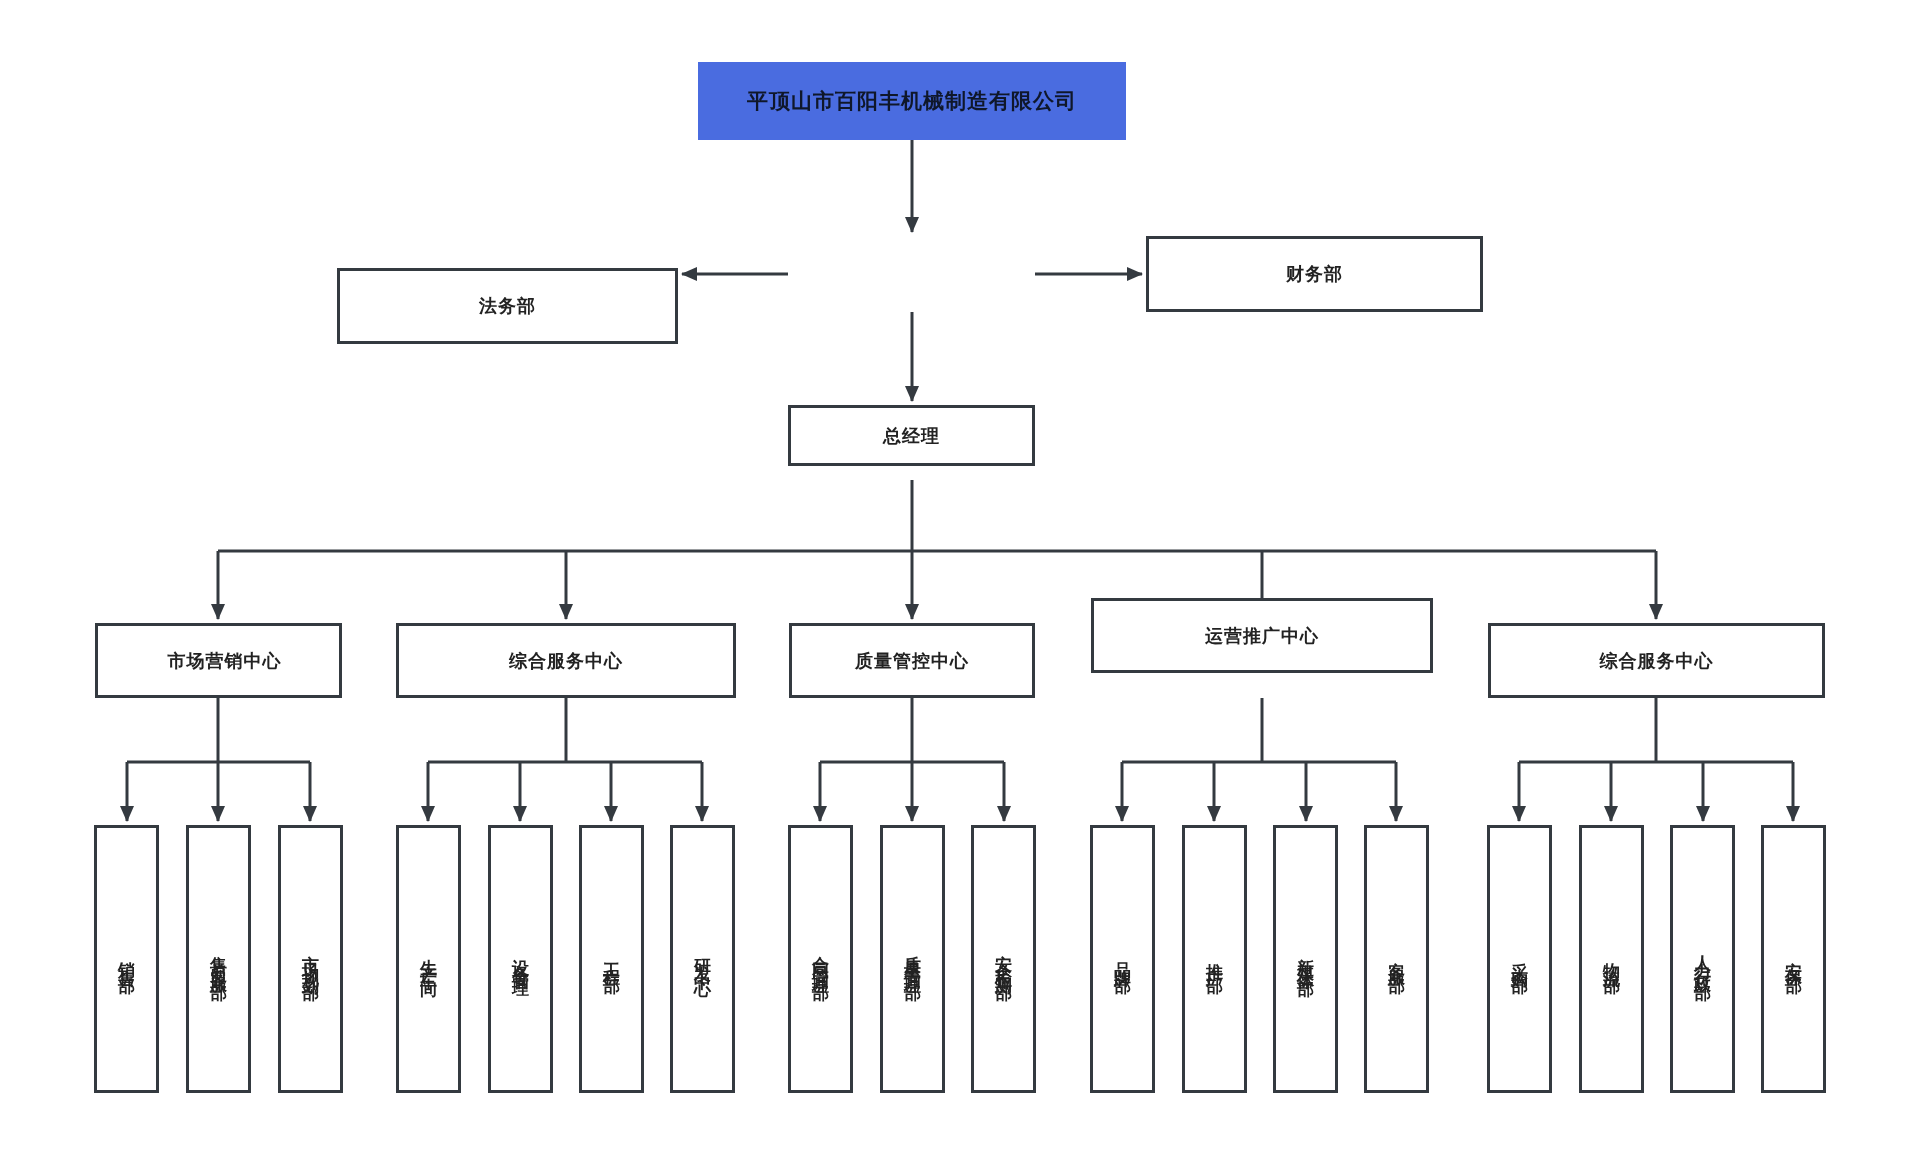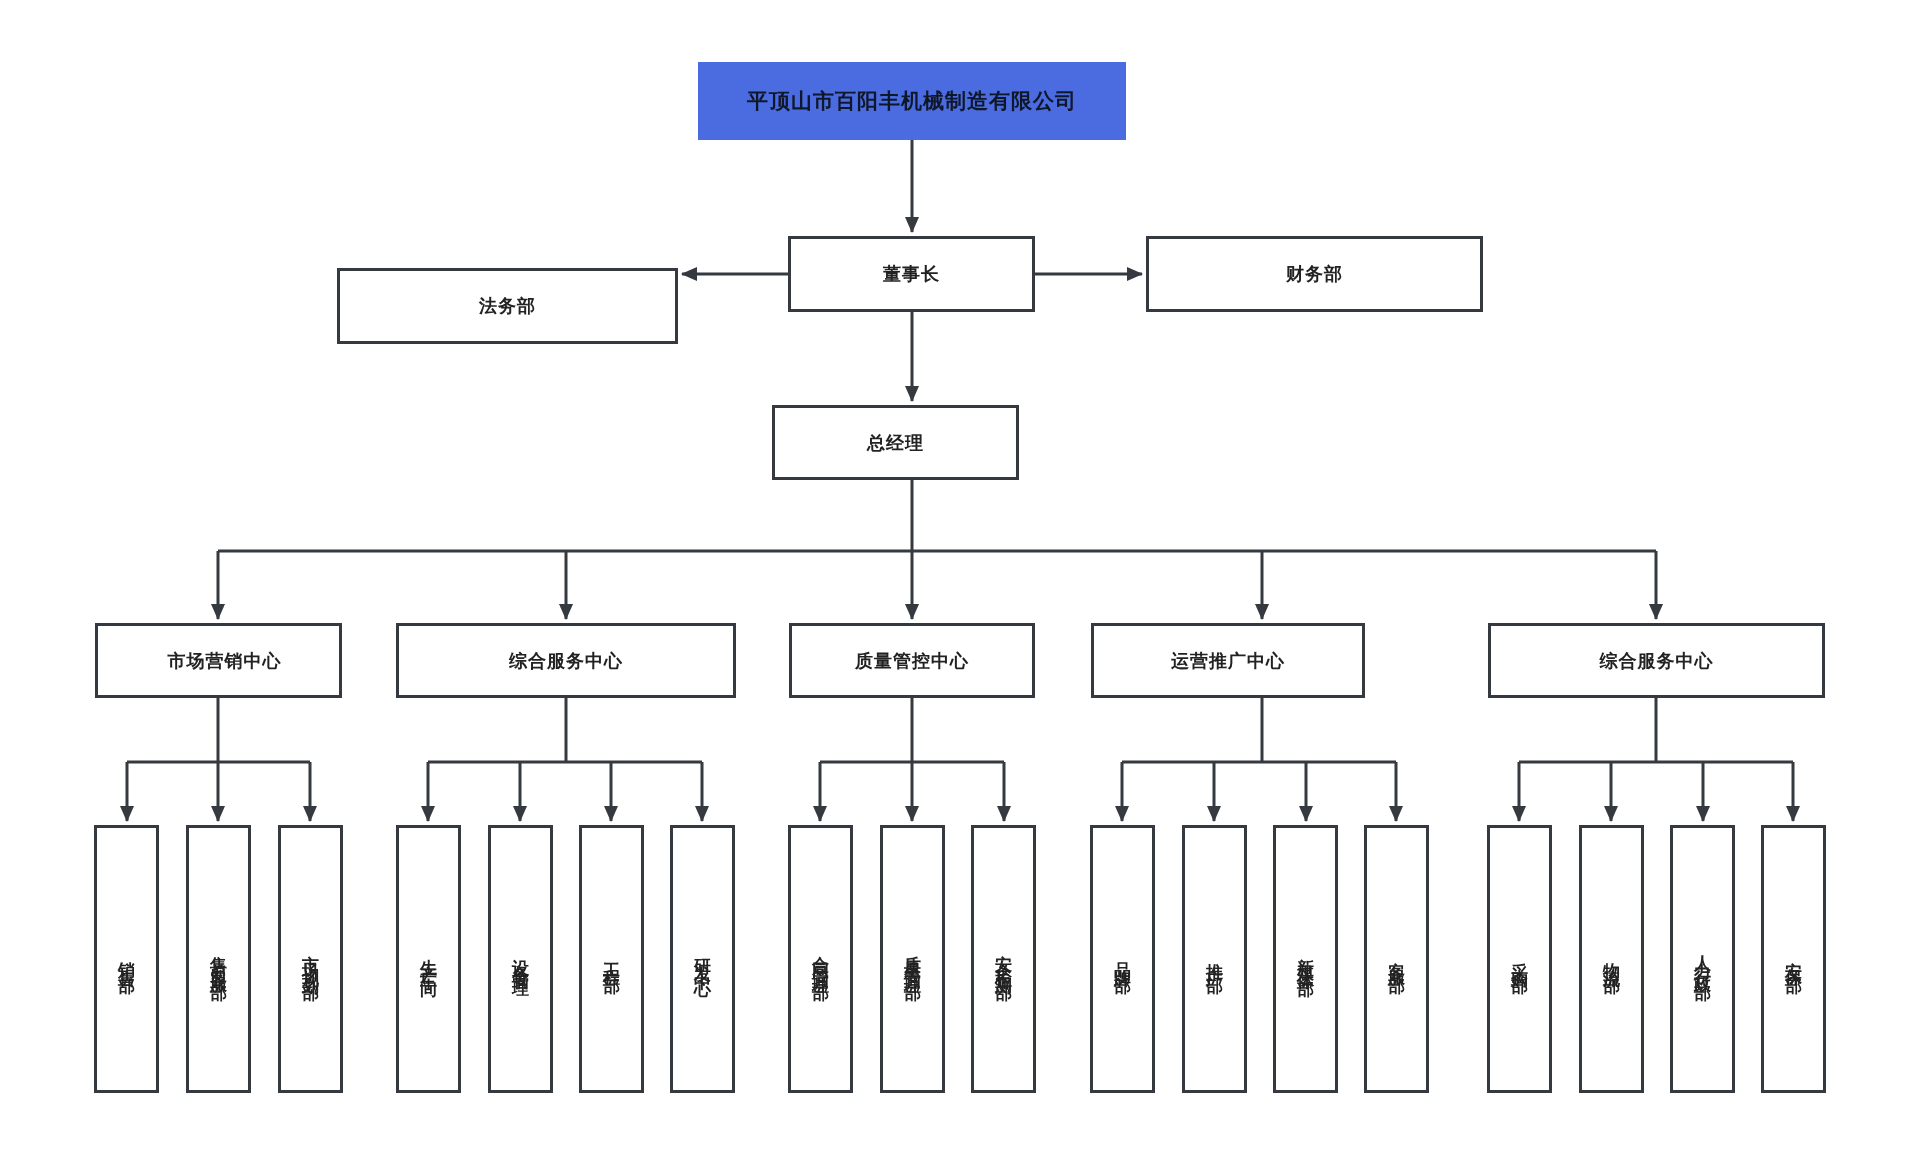--- a/index.html
+++ b/index.html
@@ -115,29 +115,28 @@
       <line x1="1519" y1="762" x2="1519" y2="821" marker-end="url(#arr)"></line>
       <line x1="1611" y1="762" x2="1611" y2="821" marker-end="url(#arr)"></line>
       <line x1="1703" y1="762" x2="1703" y2="821" marker-end="url(#arr)"></line>
       <line x1="1793" y1="762" x2="1793" y2="821" marker-end="url(#arr)"></line>
     </g>
   </svg>
 
   <div class="node company" style="left:698px; top:62px; width:428px; height:78px;">平顶山市百阳丰机械制造有限公司</div>
 
   <div class="node" style="left:337px; top:236px; width:341px; height:76px;margin-top:32px;">法务部</div>
-  <div class="node" style="left:788px; top:236px; width:247px; height:76px;">董事长</div>
   <div class="node" style="left:1146px; top:236px; width:337px; height:76px;">财务部</div>
 
-  <div class="node" style="left:772px; top:405px; width:247px; height:75px;">总经理</div>
+  <div class="node" style="left:788px; top:405px; width:247px; height:61px;">总经理</div>
 
   <div class="node" style="left:95px; top:623px; width:247px; height:75px;padding-left:12px;">市场营销中心</div>
   <div class="node" style="left:396px; top:623px; width:340px; height:75px;">综合服务中心</div>
   <div class="node" style="left:789px; top:623px; width:246px; height:75px;">质量管控中心</div>
-  <div class="node" style="left:1091px; top:623px; width:274px; height:75px;">运营推广中心</div>
+  <div class="node" style="left:1091px; top:598px; width:342px; height:75px;">运营推广中心</div>
   <div class="node" style="left:1488px; top:623px; width:337px; height:75px;">综合服务中心</div>
 
   <div class="node leaf" style="left:94px;">
     <span class="v-label">销售部</span>
   </div>
   <div class="node leaf" style="left:186px;">
     <span class="v-label">售前客服部</span>
   </div>
   <div class="node leaf" style="left:278px;">
     <span class="v-label">市场规划部</span>

